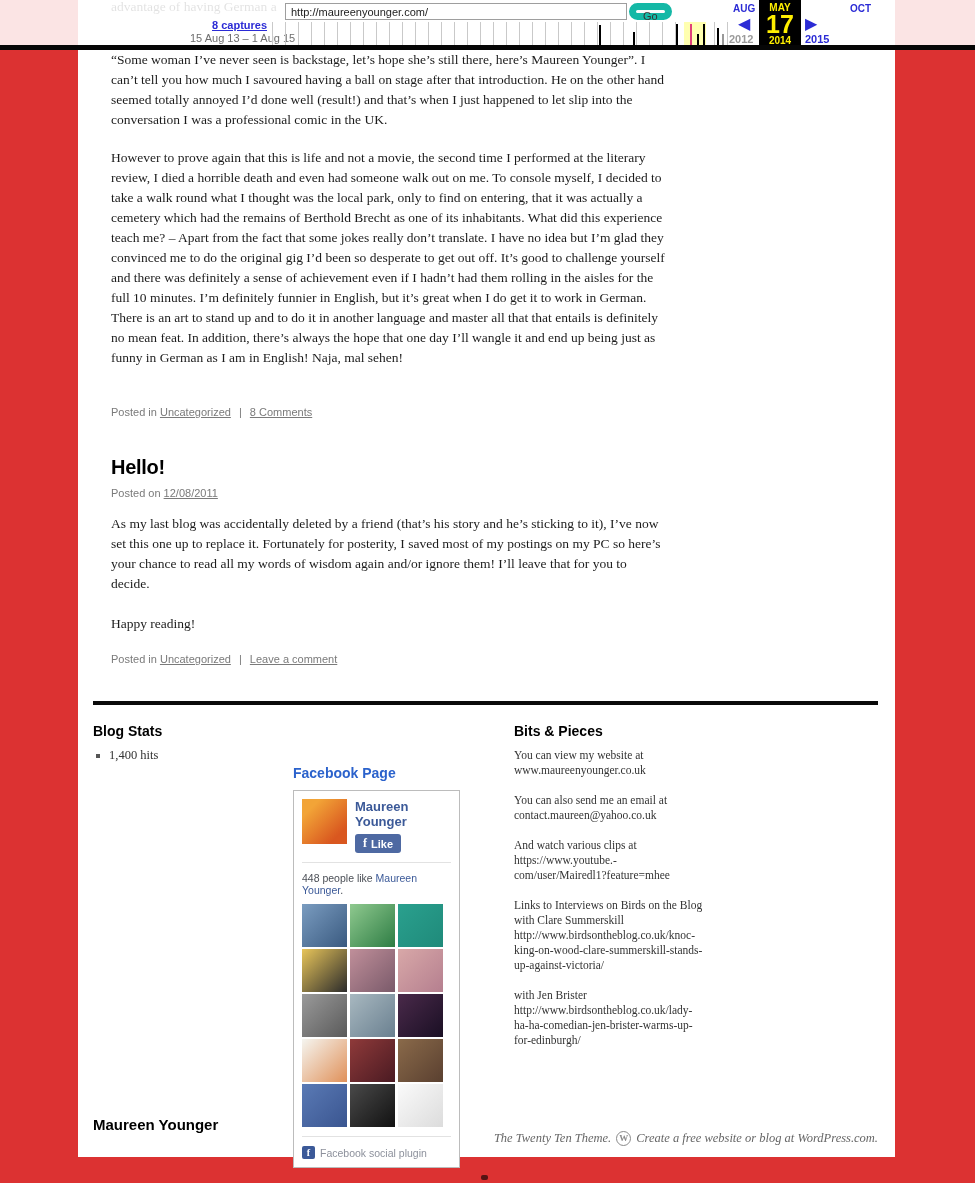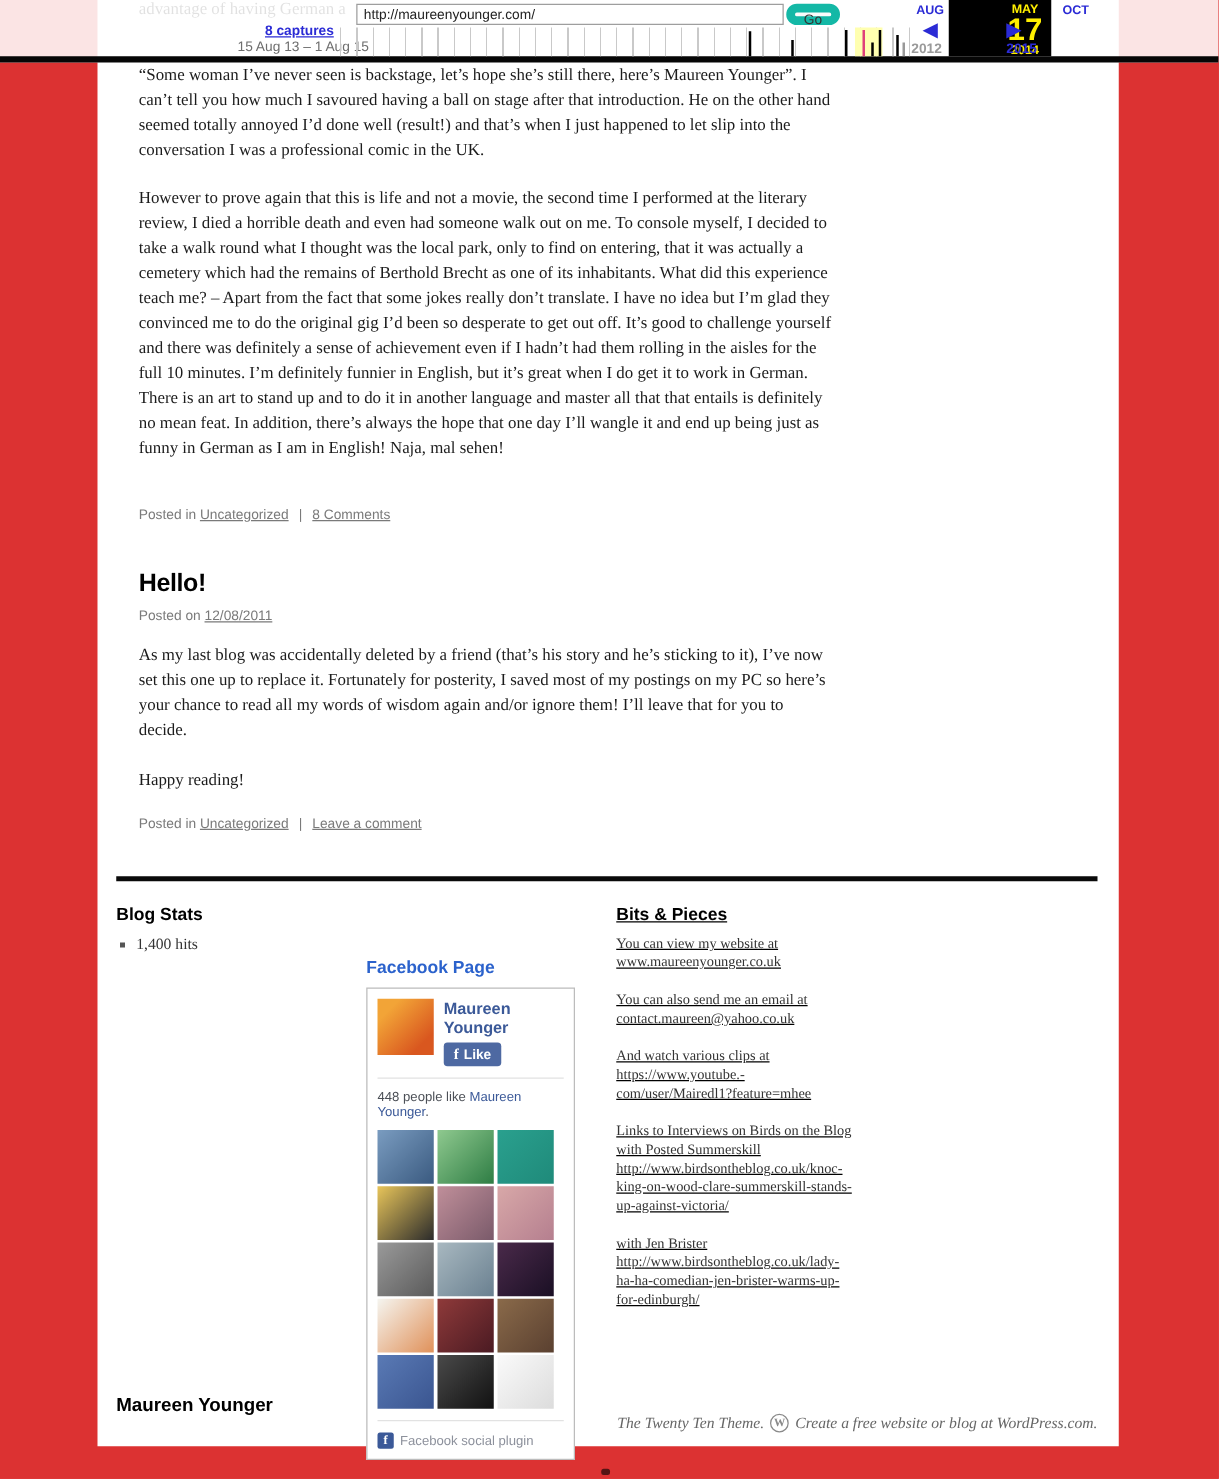--- a/index.html
+++ b/index.html
@@ -11,42 +11,42 @@
   
   .wb-toolbar{position:absolute;left:0;top:0;width:975px;height:45px;background:rgba(255,255,255,0.87);border-bottom:5px solid #060606;z-index:30;}
   .wb-url{position:absolute;left:285px;top:3px;width:330px;height:13px;border:1px solid #9e9e9e;background:#ffffff;font:11px "Liberation Sans",sans-serif;color:#222;padding:1px 5px;}
   .wb-go{position:absolute;left:629px;top:3px;height:17px;border:7px solid #14b8a6;border-radius:9px;background:#fbfbfb;font:11px "Liberation Sans",sans-serif;color:#333;padding:0 7px;cursor:pointer;}
   .wb-captures{position:absolute;left:212px;top:19px;font:bold 11px "Liberation Sans",sans-serif;color:#2b2bd5;text-decoration:underline;cursor:pointer;}
   .wb-range{position:absolute;left:190px;top:32px;font:11px "Liberation Sans",sans-serif;color:#6e6e6e;}
   .wb-grid{position:absolute;left:272px;top:22px;width:465px;height:23px;background:repeating-linear-gradient(to right,#c9c9c9 0 1px,transparent 1px 13px);}
   .wb-highlight{position:absolute;left:684px;top:22px;width:22px;height:23px;background:#ffffb0;}
   .wb-bar{position:absolute;bottom:0;width:2px;}
   .wb-mon{position:absolute;top:3px;font:bold 10px "Liberation Sans",sans-serif;color:#2b2bd5;cursor:pointer;}
-  .wb-black{position:absolute;left:759px;top:0;width:42px;height:45px;background:#000;text-align:center;padding-left:40px;}
+  .wb-black{position:absolute;left:759px;top:0;width:42px;height:45px;background:#000;text-align:center;}
   .wb-black .m{display:block;font:bold 10px "Liberation Sans",sans-serif;color:#ffef00;margin-top:2px;}
   .wb-black .d{display:block;font:bold 25px/22px "Liberation Sans",sans-serif;color:#ffef00;}
   .wb-black .y{display:block;font:bold 10px "Liberation Sans",sans-serif;color:#ffef00;}
   .wb-arrow{position:absolute;top:14px;font:16px "DejaVu Sans",sans-serif;color:#2b2bd5;cursor:pointer;}
   .wb-year{position:absolute;top:33px;font:bold 11px "Liberation Sans",sans-serif;cursor:pointer;}
 
   
   .article{position:absolute;left:33px;top:0;width:562px;height:700px;overflow:hidden;font-family:"Liberation Serif",serif;font-size:13.5px;line-height:20px;color:#1c1c1c;}
   .clip{position:absolute;left:0;white-space:nowrap;}
   .post-p{position:absolute;left:0;width:556px;margin:0;}
   .post-meta{position:absolute;left:0;font:11px "Liberation Sans",sans-serif;color:#7a7a7a;}
   .post-meta a{color:#7a7a7a;text-decoration:underline;cursor:pointer;}
   .post-meta .sep{margin:0 5px;}
   .post-title{position:absolute;left:0;margin:0;font:bold 20px "Liberation Sans",sans-serif;color:#000;letter-spacing:-0.3px;}
 
   
   .footer-rule{position:absolute;left:15px;top:701px;width:785px;height:4px;background:#0a0a0a;}
   .w-col{position:absolute;top:723px;}
   .w-col1{left:15px;width:190px;}
   .w-col2{left:215px;width:180px;margin-top:42px;}
-  .w-col3{left:415px;width:212px;text-decoration:underline;}
+  .w-col3{left:436px;width:212px;}
   .widget-title{margin:0 0 9px 0;font:bold 14px "Liberation Sans",sans-serif;color:#000;}
   .widget-title.link{color:#2b62cc;cursor:pointer;}
   .stat-item{font:12.5px "Liberation Serif",serif;color:#333;display:flex;align-items:center;}
   .sq-bullet{display:inline-block;width:4px;height:4px;background:#555;margin:0 9px 0 3px;}
 
   .fb-box{width:149px;border:1px solid #bcbcbc;background:#fff;padding:8px;}
   .fb-head{display:flex;}
   .fb-avatar{width:45px;height:45px;background:linear-gradient(135deg,#f2a437 20%,#d9571f 80%);flex:none;}
   .fb-headtxt{margin-left:8px;}
   .fb-name{font:bold 13px "Liberation Sans",sans-serif;color:#3b5998;cursor:pointer;}
@@ -162,21 +162,21 @@
     <div class="w-col w-col3 bits" data-interactable="false">
       <h3 class="widget-title" data-interactable="false">Bits &amp; Pieces</h3>
       <p data-interactable="false">You can view my website at
 www.maureenyounger.co.uk</p>
       <p data-interactable="false">You can also send me an email at
 contact.maureen@yahoo.co.uk</p>
       <p data-interactable="false">And watch various clips at
 https://www.youtube.-
 com/user/Mairedl1?feature=mhee</p>
       <p data-interactable="false">Links to Interviews on Birds on the Blog
-with Posted Summerskill
+with Clare Summerskill
 http://www.birdsontheblog.co.uk/knoc-
 king-on-wood-clare-summerskill-stands-
 up-against-victoria/</p>
       <p data-interactable="false">with Jen Brister
 http://www.birdsontheblog.co.uk/lady-
 ha-ha-comedian-jen-brister-warms-up-
 for-edinburgh/</p>
     </div>
 
     <div class="site-title" data-interactable="true">Maureen Younger</div>

